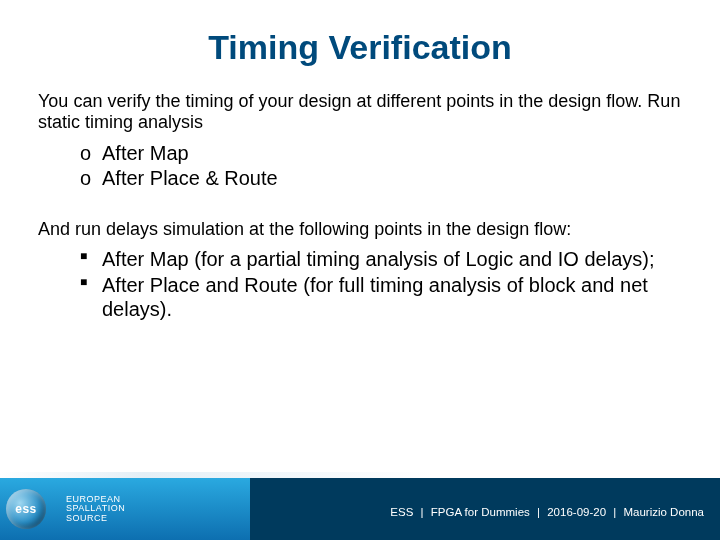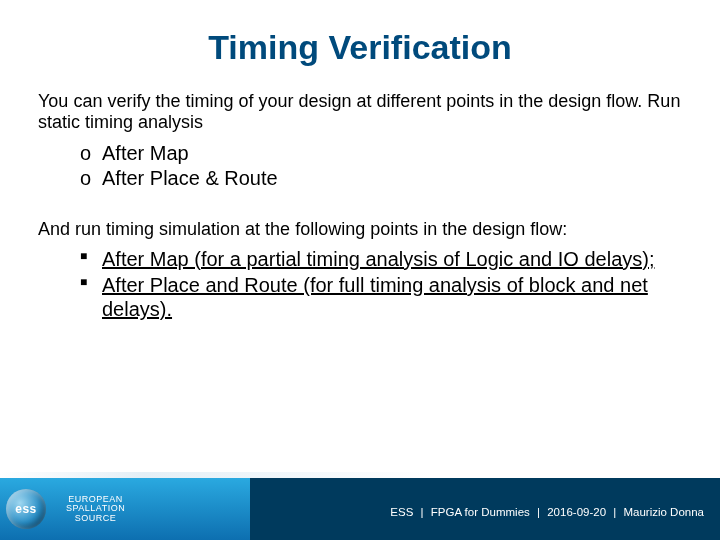--- a/index.html
+++ b/index.html
@@ -4,24 +4,24 @@
 <style>
   * { margin: 0; padding: 0; box-sizing: border-box; }
   html, body { width: 720px; height: 540px; font-family: Arial, Helvetica, sans-serif; background: #fff; overflow: hidden; }
   .slide { position: relative; width: 720px; height: 540px; }
   .title { text-align: center; font-size: 34px; font-weight: bold; color: #004a7c; padding-top: 28px; }
   .body { padding: 24px 38px 0 38px; color: #000; }
   .para { font-size: 18px; line-height: 1.18; margin-bottom: 6px; }
   ul.circle { list-style: none; margin: 8px 0 28px 42px; }
   ul.circle li { position: relative; font-size: 20px; line-height: 1.25; padding-left: 22px; }
   ul.circle li::before { content: "o"; position: absolute; left: 0; top: 0; }
-  ul.square { list-style: none; margin: 6px 0 0 42px; text-decoration: underline; }
+  ul.square { list-style: none; margin: 6px 0 0 42px; }
   ul.square li { position: relative; font-size: 20px; line-height: 1.22; padding-left: 22px; margin-bottom: 2px; }
   ul.square li::before { content: "■"; position: absolute; left: 0; top: 2px; font-size: 12px; }
-  .footer-band { position: absolute; left: 0; bottom: 0; width: 720px; height: 62px; overflow: hidden; text-align: center; }
+  .footer-band { position: absolute; left: 0; bottom: 0; width: 720px; height: 62px; overflow: hidden; }
   .band-left { position: absolute; left: 0; bottom: 0; width: 250px; height: 62px; background: linear-gradient(180deg, #2aa9e0 0%, #0d6fb0 100%); }
   .band-right { position: absolute; left: 250px; bottom: 0; width: 470px; height: 62px; background: #003a5d; }
   .logo-wrap { position: absolute; left: 6px; bottom: 4px; height: 54px; display: flex; align-items: center; }
   .logo-circle { width: 40px; height: 40px; border-radius: 50%; background: radial-gradient(circle at 35% 35%, #9fd7f0 0%, #2a8fc7 55%, #0a5a8f 100%); box-shadow: inset 2px 2px 6px rgba(255,255,255,.5), inset -3px -3px 6px rgba(0,0,0,.35); position: relative; }
   .logo-circle span { position: absolute; top: 50%; left: 50%; transform: translate(-50%,-52%); color: #fff; font-weight: bold; font-size: 12px; letter-spacing: .5px; }
   .logo-text { color: #fff; font-size: 9px; line-height: 1.05; margin-left: 20px; text-transform: uppercase; letter-spacing: .5px; }
   .footer-meta { position: absolute; right: 16px; bottom: 22px; color: #fff; font-size: 11.5px; white-space: nowrap; }
   .sep { display: inline-block; margin: 0 4px; }
   .band-accent { position: absolute; left: 0; bottom: 62px; width: 720px; height: 6px; background: linear-gradient(90deg, rgba(210,228,240,.0) 0%, rgba(210,228,240,.6) 20%, rgba(210,228,240,.0) 60%); }
 </style>
@@ -30,21 +30,21 @@
 <div class="slide">
 
   <div class="title">Timing Verification</div>
 
   <div class="body">
     <p class="para">You can verify the timing of your design at different points in the design flow. Run static timing analysis</p>
     <ul class="circle">
       <li>After Map</li>
       <li>After Place &amp; Route</li>
     </ul>
-    <p class="para">And run timing simulation at the following points in the design flow:</p>
+    <p class="para">And run delays simulation at the following points in the design flow:</p>
     <ul class="square">
       <li>After Map (for a partial timing analysis of Logic and IO delays);</li>
       <li>After Place and Route (for full timing analysis of block and net delays).</li>
     </ul>
   </div>
 
   <div class="band-accent"></div>
   <div class="footer-band">
     <div class="band-left"></div>
     <div class="band-right"></div>

